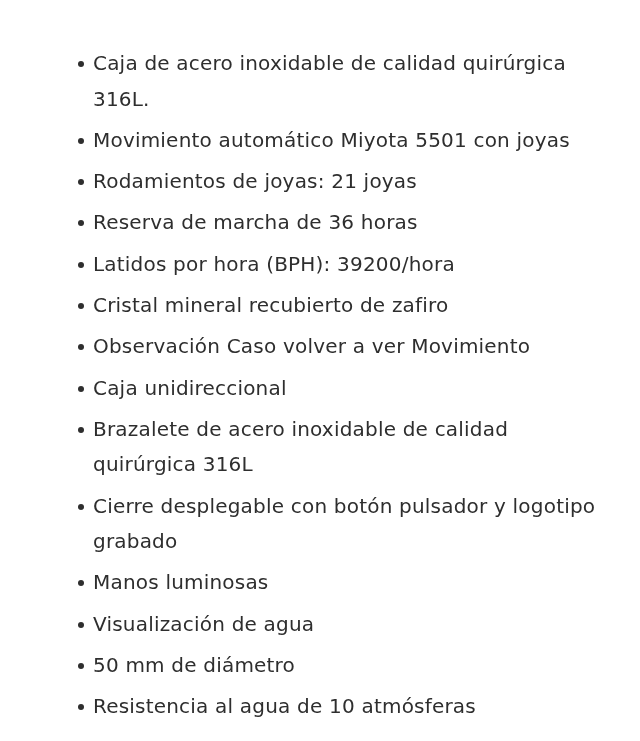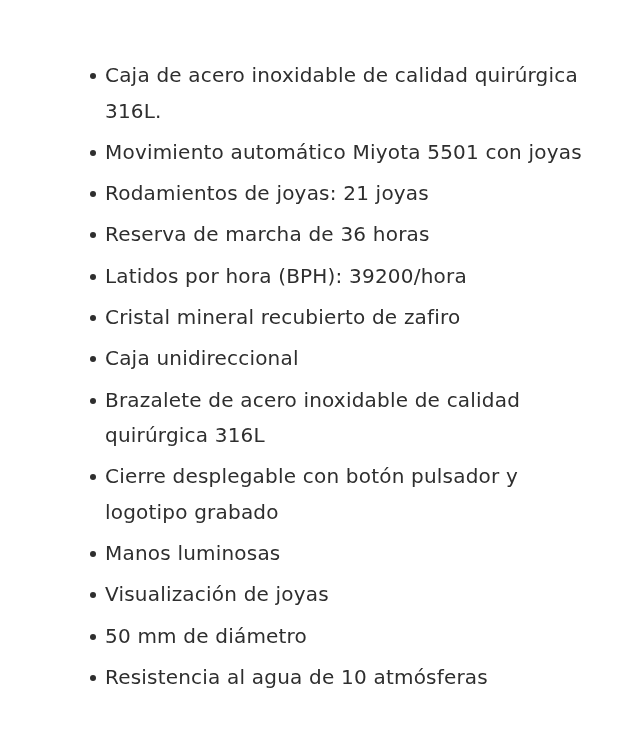--- a/index.html
+++ b/index.html
@@ -1,19 +1,19 @@
 <!DOCTYPE html>
 <html><head>
   <meta charset="utf-8">
   <style>
     html, body { margin: 0; padding: 0; background: #ffffff; }
     body { width: 640px; height: 741px; overflow: hidden; }
     .features {
       list-style: none;
-      margin: 16px;
+      margin: 4px;
       padding: 42px 40px 0 89px;
       font-family: "DejaVu Sans", sans-serif;
       font-size: 20px;
       color: #2e2e2e;
       letter-spacing: 0.2px;
     }
     .features li {
       position: relative;
       line-height: 35.5px;
       margin-bottom: 5.8px;
@@ -31,20 +31,21 @@
 </head>
 <body>
 
 <ul class="features">
   <li><span class="bullet"></span><span>Caja de acero inoxidable de calidad quirúrgica 316L.</span></li>
   <li><span class="bullet"></span><span>Movimiento automático Miyota 5501 con joyas</span></li>
   <li><span class="bullet"></span><span>Rodamientos de joyas: 21 joyas</span></li>
   <li><span class="bullet"></span><span>Reserva de marcha de 36 horas</span></li>
   <li><span class="bullet"></span><span>Latidos por hora (BPH): 39200/hora</span></li>
   <li><span class="bullet"></span><span>Cristal mineral recubierto de zafiro</span></li>
+  <li><span class="bullet"></span><span>Observación Caso volver a ver Movimiento</span></li>
   <li><span class="bullet"></span><span>Caja unidireccional</span></li>
   <li><span class="bullet"></span><span>Brazalete de acero inoxidable de calidad quirúrgica 316L</span></li>
   <li><span class="bullet"></span><span>Cierre desplegable con botón pulsador y logotipo grabado</span></li>
   <li><span class="bullet"></span><span>Manos luminosas</span></li>
-  <li><span class="bullet"></span><span>Visualización de joyas</span></li>
+  <li><span class="bullet"></span><span>Visualización de agua</span></li>
   <li><span class="bullet"></span><span>50 mm de diámetro</span></li>
   <li><span class="bullet"></span><span>Resistencia al agua de 10 atmósferas</span></li>
 </ul>
 
 </body></html>

